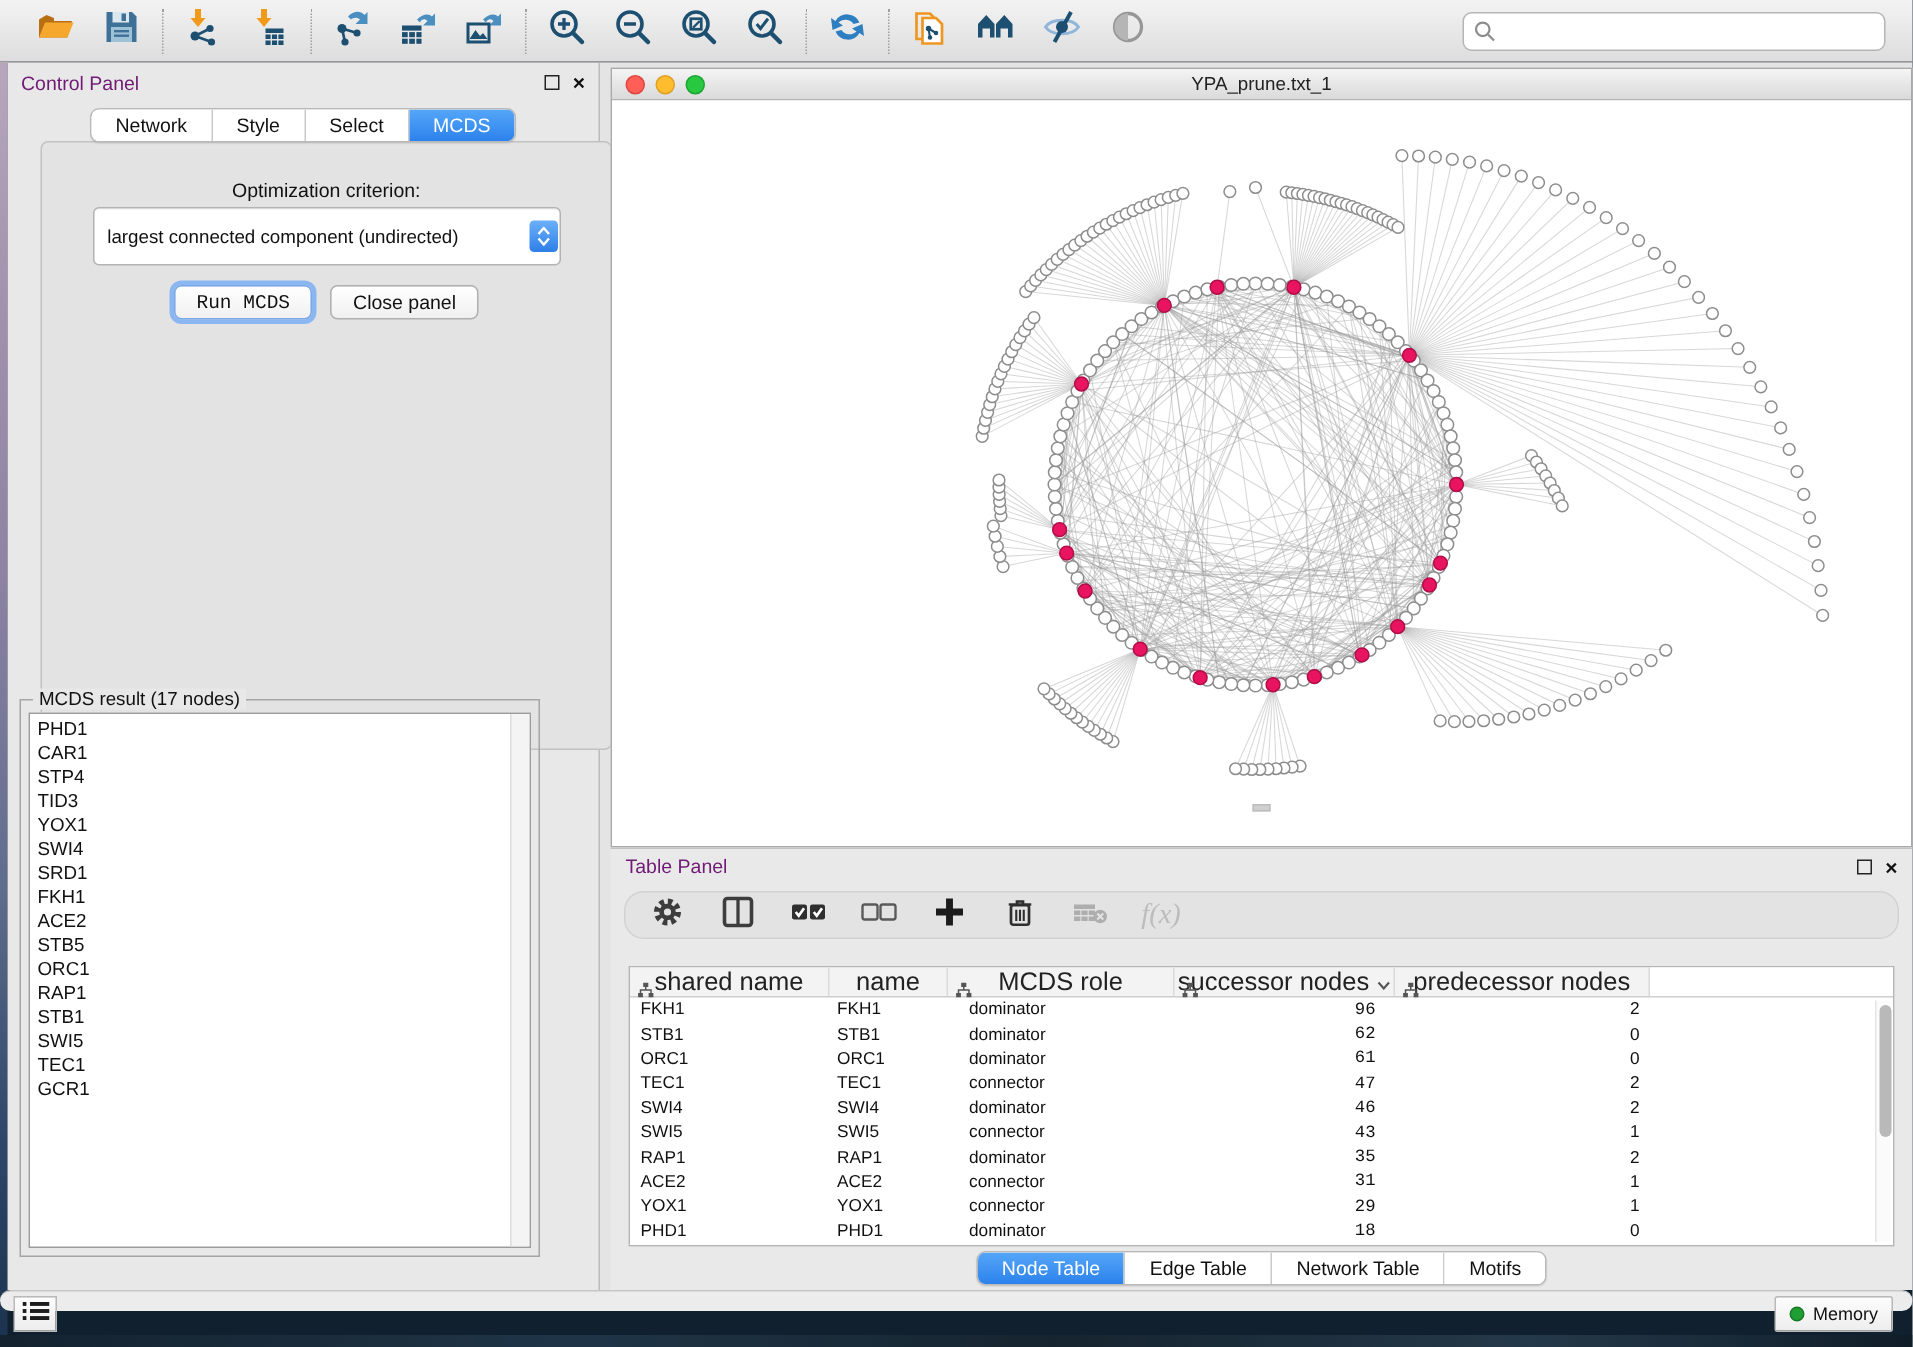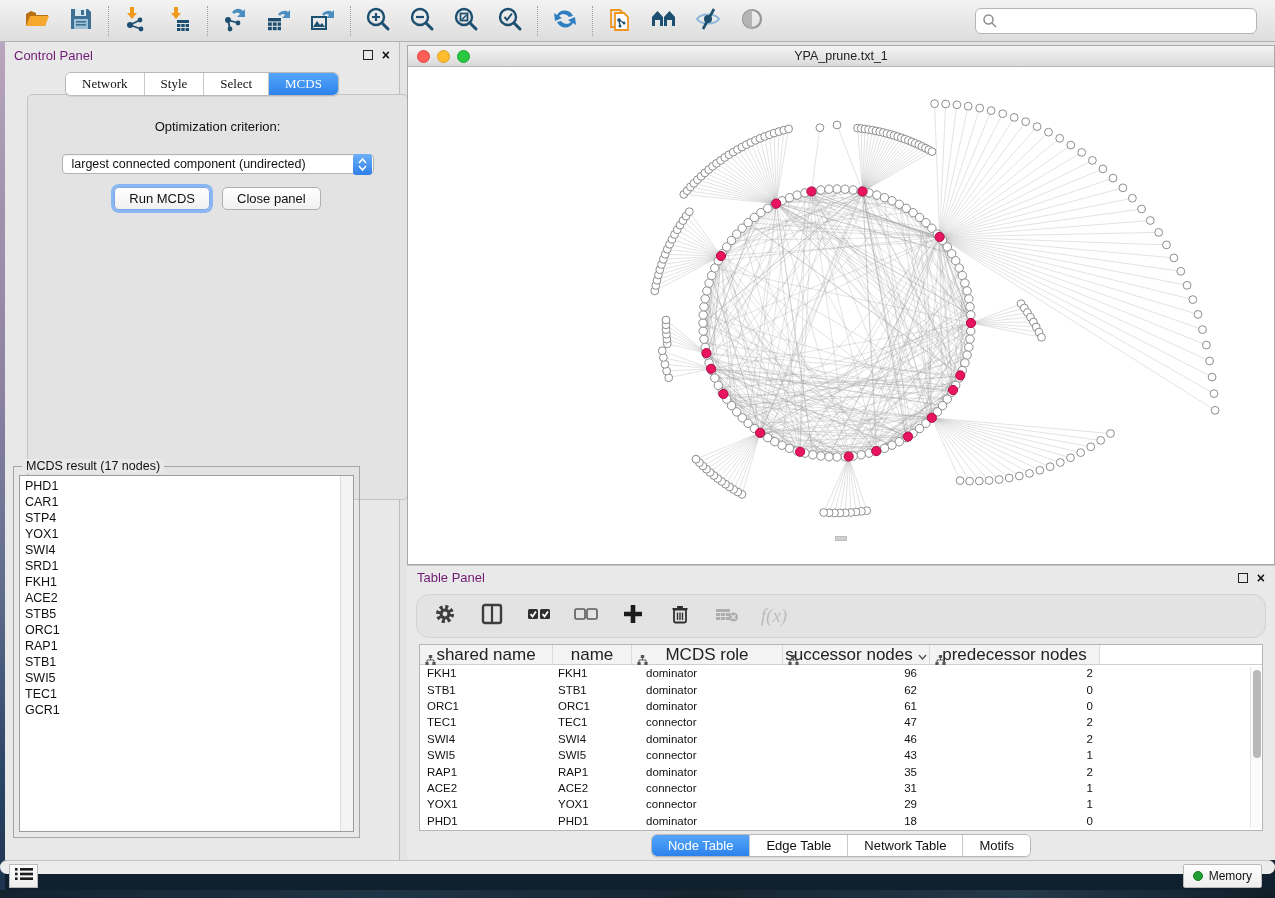--- a/index.html
+++ b/index.html
@@ -26,40 +26,40 @@
   .search-icon { position:absolute; left:7px; top:5px; }
 
   
   .control-panel { position:absolute; left:5px; top:42px; width:395px; height:818px; background:#e8e8e8; border-right:1px solid #bcbcbc; }
   .panel-titlebar { height:26px; display:flex; align-items:center; padding:0 9px; }
   .panel-title { font-size:13px; color:#701a75; }
   .win-btns { margin-left:auto; display:flex; align-items:center; gap:9px; }
   .float-btn { width:10px; height:10px; border:1.5px solid #222; background:transparent; cursor:pointer; }
   .close-btn { font-size:14px; font-weight:bold; color:#111; line-height:10px; cursor:pointer; }
 
-  .cp-tabs { position:absolute; left:0; top:30px; width:100%; display:flex; justify-content:center; z-index:3;font-family:Liberation Serif, serif; }
+  .cp-tabs { position:absolute; left:0; top:30px; width:100%; display:flex; justify-content:center; z-index:3; }
   .seg { display:flex; background:#fff; border:1px solid #b9b9b9; border-radius:6px; overflow:hidden; box-shadow:0 1px 1px rgba(0,0,0,.08); }
   .seg-tab { padding:3px 16px; font-size:13px; color:#111; background:#fff; border-right:1px solid #c9c9c9; cursor:pointer; }
   .seg-tab:last-child { border-right:none; }
   .seg-tab.active { background:linear-gradient(180deg,#55a6f8,#2c82ec); color:#fff; }
 
   .cp-content { position:absolute; left:22px; top:52px; width:381px; height:406px;
     background:#e3e3e3; border:1px solid #c2c2c2; border-radius:5px; }
   .opt-label { text-align:center; margin-top:24px; font-size:13px; color:#111; }
-  .select-box { margin:20px auto 0; width:312px; height:20px; background:#fff; border:1px solid #b3b3b3;
+  .select-box { margin:4px auto 0; width:312px; height:39px; background:#fff; border:1px solid #b3b3b3;
     border-radius:4px; display:flex; align-items:center; cursor:pointer; box-shadow:inset 0 1px 1px rgba(0,0,0,.05); }
   .select-value { flex:1; font-size:12.5px; color:#111; padding-left:9px; white-space:nowrap; overflow:hidden; }
   .select-stepper { width:19px; height:21px; border-radius:3px; margin-right:1px;
     background:linear-gradient(180deg,#6cb0f9,#2f7fe8); display:flex; flex-direction:column; align-items:center; justify-content:center; gap:1px; }
   .select-stepper svg { display:block; }
   .btn-row { display:flex; justify-content:center; gap:12px; margin-top:13px; }
   .mac-btn { height:23px; padding:0 14px; background:linear-gradient(180deg,#ffffff,#f0f0f0);
     border:1px solid #b0b0b0; border-radius:5px; font-size:13px; color:#111; cursor:pointer;
     font-family:"Liberation Sans",sans-serif; }
-  .mac-btn.focused { box-shadow:0 0 0 3px rgba(90,160,250,.65); border-color:#7aa8e8; }
+  .mac-btn.focused { box-shadow:0 0 0 3px rgba(90,160,250,.65); border-color:#7aa8e8;font-family:Liberation Mono, monospace; }
 
   .mcds-group { position:absolute; left:8px; top:424px; width:347px; height:372px; border:1px solid #a5a5a5; }
   .group-legend { position:absolute; top:-8px; left:8px; background:#e8e8e8; padding:0 4px; font-size:12.5px; color:#111; }
   .mcds-list { position:absolute; left:5px; top:8px; right:5px; bottom:5px; background:#fff; border:1px solid #9c9c9c; overflow:hidden; }
   .mcds-scroll { position:absolute; right:0; top:0; bottom:0; width:13px; background:#f4f4f4; border-left:1px solid #dcdcdc; }
   .mcds-items { position:absolute; left:0; top:2px; right:14px; }
   .mcds-item { font-size:12.5px; color:#111; padding:0 5px; height:16px; line-height:16px; cursor:default; }
 
   
   .workspace-bg { position:absolute; left:400px; top:42px; width:875px; height:818px; background:#e4e4e4; }
@@ -75,38 +75,38 @@
   .light.red { background:#ff5f57; border:1px solid #e0443e; }
   .light.yellow { background:#febc2e; border:1px solid #dea123; }
   .light.green { background:#28c840; border:1px solid #1da432; }
   .net-title { font-size:12.5px; color:#222; }
   .net-canvas { position:relative; width:866px; height:497px; background:#fff; overflow:hidden; cursor:default; }
   .h-grip { position:absolute; left:427px; top:490px; width:12px; height:5px; background:#cfcfcf; border:1px solid #bdbdbd; }
 
   
   .table-panel { position:absolute; left:407px; top:565px; width:868px; height:295px; background:#e9e9e9; border-top:1px solid #c2c2c2; }
   .tp-titlebar { height:23px; display:flex; align-items:center; padding:0 10px; }
-  .tp-toolbar { position:absolute; left:9px; top:28px; right:9px; height:44px; background:#e3e3e3;
+  .tp-toolbar { position:absolute; left:9px; top:28px; right:9px; height:32px; background:#e3e3e3;
     border:1px solid #d2d2d2; border-radius:13px; display:flex; align-items:center; gap:23px; padding:0 16px; }
   .tp-icon { width:24px; height:24px; display:flex; align-items:center; justify-content:center; cursor:pointer; }
   .tp-icon.disabled { opacity:.45; cursor:default; }
   .fx-label { font-size:19px; font-style:italic; font-family:"Liberation Serif",serif; color:#8d8d8d; }
 
   .table-wrap { position:absolute; left:12px; top:78px; right:12px; height:187px; background:#fff; border:1px solid #b5b5b5; }
   .thead { display:flex; height:20px; background:#f3f3f3; border-bottom:1px solid #cfcfcf; }
   .th { position:relative; display:flex; align-items:center; justify-content:center; border-right:1px solid #dadada;
     font-size:17px; color:#222; gap:5px; cursor:pointer; }
   .th .shared-ic { position:absolute; left:5px; top:5px; }
   .th.c0{width:133px;} .th.c1{width:79px;} .th.c2{width:151px;} .th.c3{width:147px;} .th.c4{width:170px;}
   .th.cfill{flex:1; border-right:none; background:#fff; cursor:default;}
   .tbody { position:relative; }
   .trow { display:flex; height:16.4px; align-items:center; }
   .tcell { font-size:11.5px; color:#111; overflow:hidden; white-space:nowrap; }
   .tcell.c0{width:133px; padding-left:7px;} .tcell.c1{width:79px; padding-left:5px;}
-  .tcell.c2{width:151px; padding-left:14px;} .tcell.c3{width:147px; text-align:right; padding-right:13px;}
+  .tcell.c2{width:151px; padding-left:14px;} .tcell.c3{width:147px; text-align:right; padding-right:13px;font-family:Liberation Mono, monospace;}
   .tcell.c4{width:170px; text-align:right; padding-right:7px;} .tcell.cfill{flex:1;}
   .t-scroll { position:absolute; right:1px; top:22px; width:11px; bottom:2px; background:#fbfbfb; border-left:1px solid #e4e4e4; }
   .t-thumb { position:absolute; left:1.5px; top:3px; width:8px; height:88px; background:#b9b9b9; border-radius:4px; }
 
   .tp-tabs { position:absolute; left:0; right:0; top:268px; display:flex; justify-content:center; }
 
   
   .status-bar { position:absolute; left:0; top:860px; width:1275px; height:14px; background:#ececec; border-top:1px solid #c6c6c6;border-radius:11px; }
   .list-btn { position:absolute; left:9px; top:3px; width:29px; height:24px; background:linear-gradient(180deg,#fdfdfd,#ededed);
     border:1px solid #b9b9b9; display:flex; align-items:center; justify-content:center; cursor:pointer; }
@@ -317,20 +317,21 @@
       <button class="mac-btn">Close panel</button>
     </div>
   </div>
   <div class="mcds-group">
     <span class="group-legend">MCDS result (17 nodes)</span>
     <div class="mcds-list">
       <div class="mcds-items">
           <div class="mcds-item">PHD1</div>
           <div class="mcds-item">CAR1</div>
           <div class="mcds-item">STP4</div>
+          <div class="mcds-item">TID3</div>
           <div class="mcds-item">YOX1</div>
           <div class="mcds-item">SWI4</div>
           <div class="mcds-item">SRD1</div>
           <div class="mcds-item">FKH1</div>
           <div class="mcds-item">ACE2</div>
           <div class="mcds-item">STB5</div>
           <div class="mcds-item">ORC1</div>
           <div class="mcds-item">RAP1</div>
           <div class="mcds-item">STB1</div>
           <div class="mcds-item">SWI5</div>

